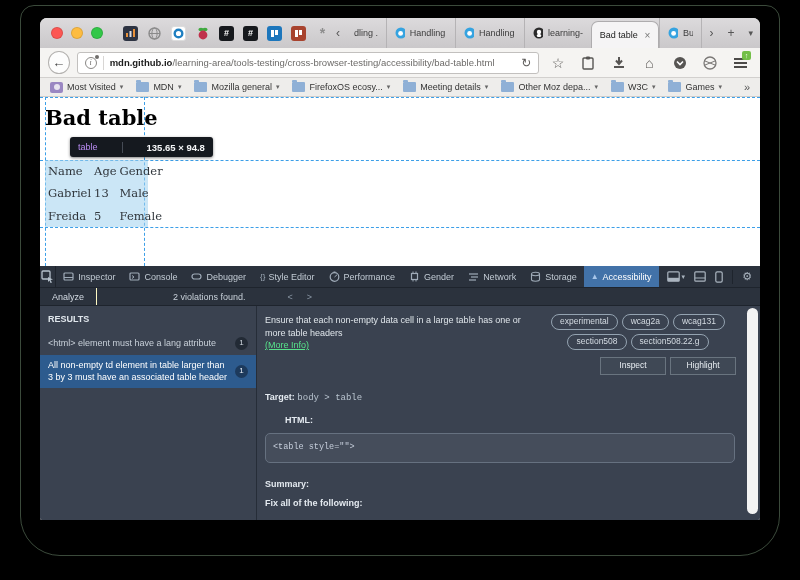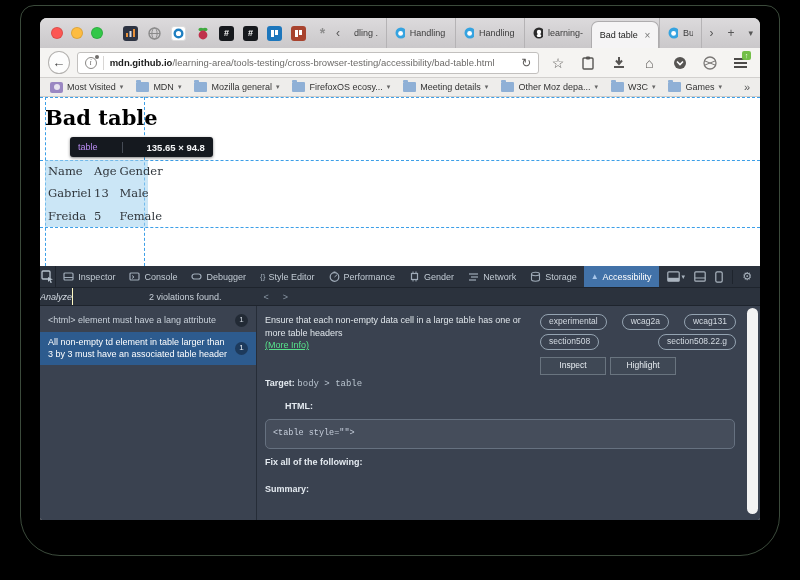--- a/index.html
+++ b/index.html
@@ -97,22 +97,22 @@
   .dt-tab.active{ background:#4272a8; color:#fff; }
   .dt-tab .tri{ color:#a7c6ea; font-size:8px; }
   .dt-brace{ font-size:8px; color:#9fabb8; letter-spacing:-1px; }
   .dt-right{ margin-left:auto; display:flex; align-items:center; gap:9px; padding:0 8px; }
   .dt-right .sep{ width:1px; height:14px; background:#1e242d; }
   .dt-right .g{ color:#aab4bf; font-size:11px; }
   svg.ico{ display:block; }
   
   .dt-sub{ height:18px; background:#2b323d; border-bottom:1px solid #1e242d; display:flex;
     align-items:center; flex:0 0 auto; }
-  .analyze{ align-self:stretch; display:flex; align-items:center; padding:0 0;
-    border-right:1px solid #fef9c3; color:#d4dbe3;font-style:italic; }
+  .analyze{ align-self:stretch; display:flex; align-items:center; padding:0 12px;
+    border-right:1px solid #fef9c3; color:#d4dbe3; }
   .violcount{ margin-left:76px; color:#c8d0d9; }
   .chev{ color:#8a97a5; font-size:9px; }
   .chev.l{ margin-left:42px; }
   .violbox{ margin-left:28px; width:408px; height:14px; border:1px solid #5d6977; display:flex;
     align-items:center; padding:0 7px; gap:5px; color:#dfe5ec; }
   .violbox .dot{ margin-left:auto; width:8px; height:8px; border-radius:50%; background:#e0264e; }
   .chev.r{ margin-left:14px; }
   
   .dt-body{ flex:1; display:flex; position:relative; overflow:hidden; }
   .results{ width:217px; border-right:1px solid #262d38; padding-top:3px; flex:0 0 auto; }
@@ -121,28 +121,28 @@
   .res-item .t{ flex:1; }
   .res-item .cnt{ flex:0 0 auto; width:13px; height:13px; border-radius:50%; background:#222a35;
     color:#cfd6de; font-size:8px; display:flex; align-items:center; justify-content:center; }
   .res-item.selected{ background:#2d5b8e; color:#fff; }
   .res-item.selected .cnt{ background:#1d3a5c; color:#e8eef5; }
   .details{ flex:1; padding:8px 24px 0 8px; line-height:1.4; overflow:hidden; }
   .d-head{ display:flex; }
   .d-desc{ flex:1; color:#dfe5ea; padding-right:8px; }
   .moreinfo{ color:#57e38b; text-decoration:underline; }
   .d-tagswrap{ width:196px; flex:0 0 auto; }
-  .d-tags{ display:flex; flex-wrap:wrap; justify-content:space-between; gap:4px; }
+  .d-tags{ display:flex; flex-wrap:wrap; justify-content:center; gap:4px; }
   .pill{ border:1px solid #94a3b1; border-radius:9px; padding:1px 8px; font-size:8.5px; color:#d4dbe2; }
-  .btnrow{ display:flex; gap:4px; margin-top:7px; }
+  .btnrow{ display:flex; justify-content:flex-end; gap:4px; margin-top:7px; }
   .dtbtn{ border:1px solid #69747f; background:#3f4855; color:#e8edf2; font-size:8.5px;
     width:66px; text-align:center; padding:2px 0; }
   .mono{ font-family:"Liberation Mono", monospace; }
   .bold{ font-weight:bold; color:#e4eaf0; }
-  .targetline{ margin-top:2px; }
+  .targetline{ margin-top:16px; }
   .targetline .mono{ color:#b9c4cf; }
   .htmllabel{ margin-top:10px;padding-left:20px; }
   .codebox{ margin-top:6px; width:470px; border:1px solid #667180; background:#454d5b; border-radius:5px;
     padding:8px 7px; font-size:8.5px; color:#c6cedb; }
   .sumlabel{ margin-top:15px; }
   .fixlabel{ margin-top:7px; }
   .fixitem{ margin:9px 0 0 18px; color:#cfd6dd; }
   .fixitem .b{ color:#9aa5b1; margin-right:5px; }
   .scrollthumb{ position:absolute; right:2px; top:2px; width:11px; height:206px; background:#f3f3f3;
     border-radius:6px; }
@@ -475,20 +475,21 @@
 
     <div class="dt-sub">
       <span class="analyze">Analyze</span>
       <span class="violcount">2 violations found.</span>
       <span class="chev l">&lt;</span>
       <span class="chev r">&gt;</span>
     </div>
 
     <div class="dt-body">
       <div class="results">
+        <div class="results-h">RESULTS</div>
         <div class="res-item">
           <span class="t">&lt;html&gt; element must have a lang attribute</span>
           <span class="cnt">1</span>
         </div>
         <div class="res-item selected">
           <span class="t">All non-empty td element in table larger than 3 by 3 must have an associated table header</span>
           <span class="cnt">1</span>
         </div>
       </div>
 
@@ -514,22 +515,22 @@
         </div>
 
         <div class="targetline">
           <span class="bold">Target:</span>
           <span class="mono">body &gt; table</span>
         </div>
 
         <div class="bold htmllabel">HTML:</div>
         <div class="codebox mono">&lt;table style=""&gt;</div>
 
+        <div class="bold sumlabel">Summary:</div>
         <div class="bold fixlabel">Fix all of the following:</div>
-        <div class="bold sumlabel">Summary:</div>
 
 
       </div>
 
       <span class="scrollthumb"></span>
     </div>
   </div>
 </div>
 
 </body></html>

